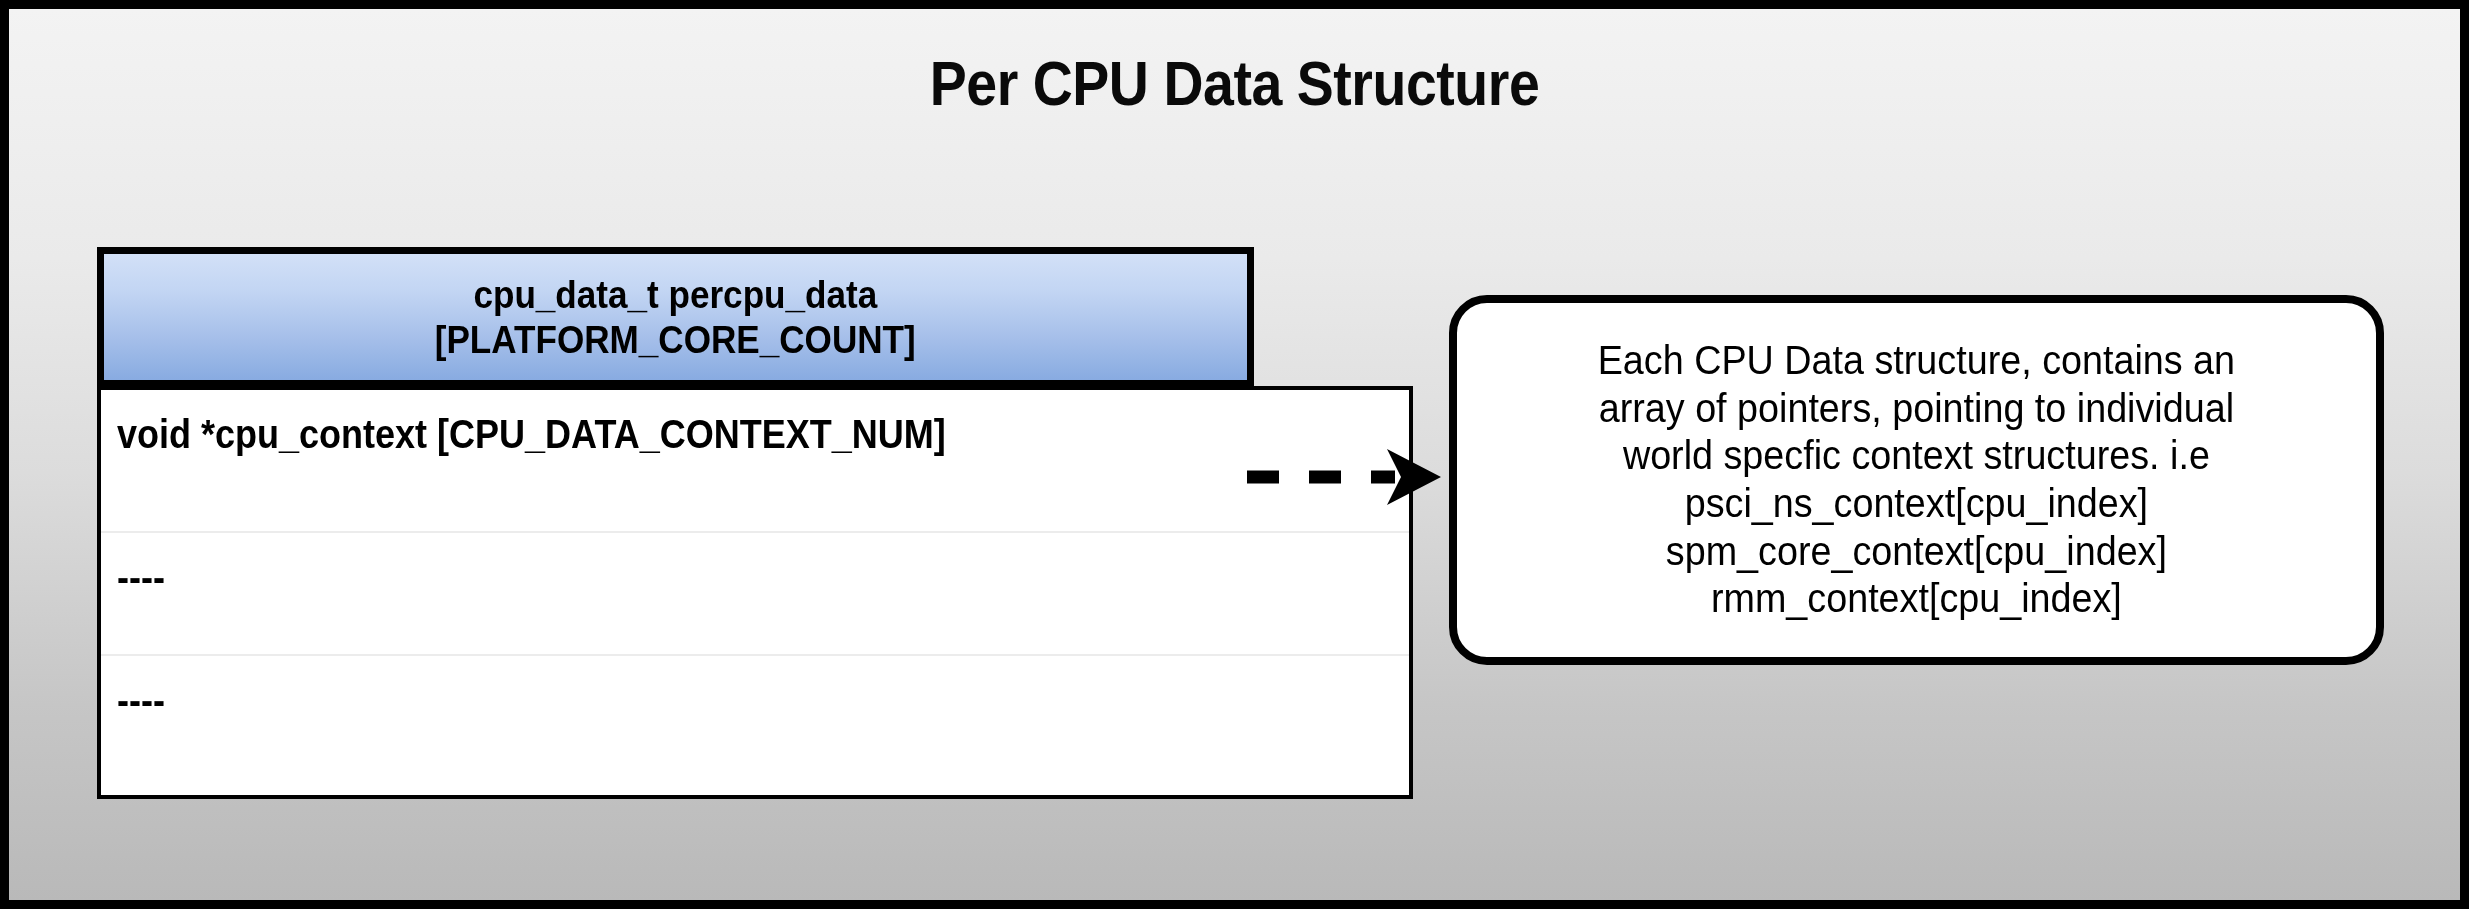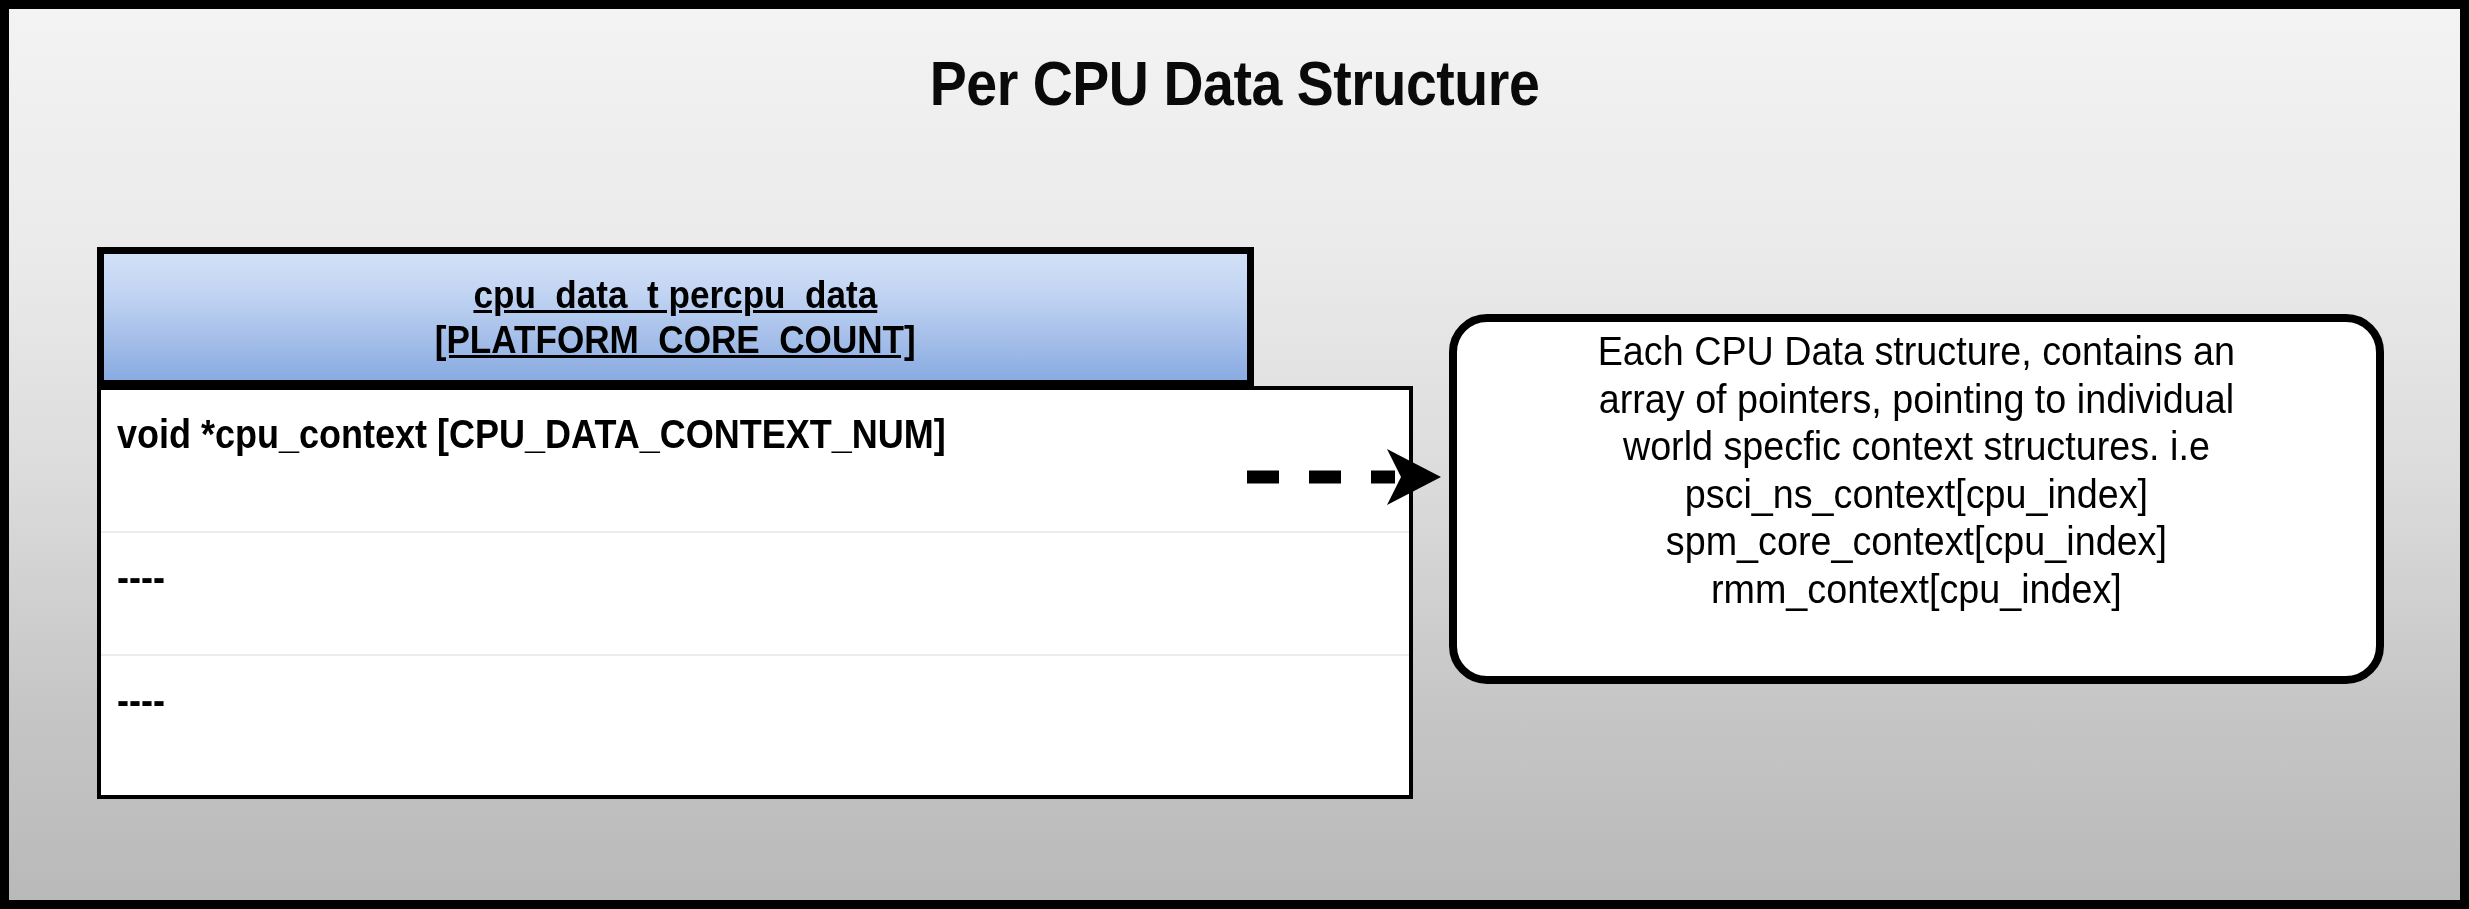--- a/index.html
+++ b/index.html
@@ -56,21 +56,20 @@
     border: 7px solid #000000;
     background: linear-gradient(to bottom, #d2e0f7 0%, #c2d5f3 30%, #a7c0ea 65%, #88abe1 100%);
     display: flex;
     flex-direction: column;
     align-items: center;
     justify-content: center;
     color: #000000;
     font-weight: bold;
     font-size: 39px;
     line-height: 1.0;
-    text-decoration: underline;
   }
   #struct-header .hline {
     transform: scaleX(0.9);
     white-space: nowrap;
     padding: 3px 0;
   }
 
   #struct-body {
     position: absolute;
     left: 0;
@@ -107,28 +106,29 @@
     left: 1236px;
     top: 430px;
     width: 200px;
     height: 76px;
   }
 
   
   #callout {
     position: absolute;
     left: 1440px;
-    top: 305px;
+    top: 286px;
     width: 935px;
     height: 370px;
     box-sizing: border-box;
     border: 8px solid #000000;
     border-radius: 38px;
     background: #ffffff;
     display: flex;
+    align-items: center;
     justify-content: center;
     padding: 6px 26px;
   }
   #callout-text {
     text-align: center;
     font-size: 41px;
     line-height: 1.16;
     color: #000000;
     font-weight: normal;
     transform: scaleX(0.92);

